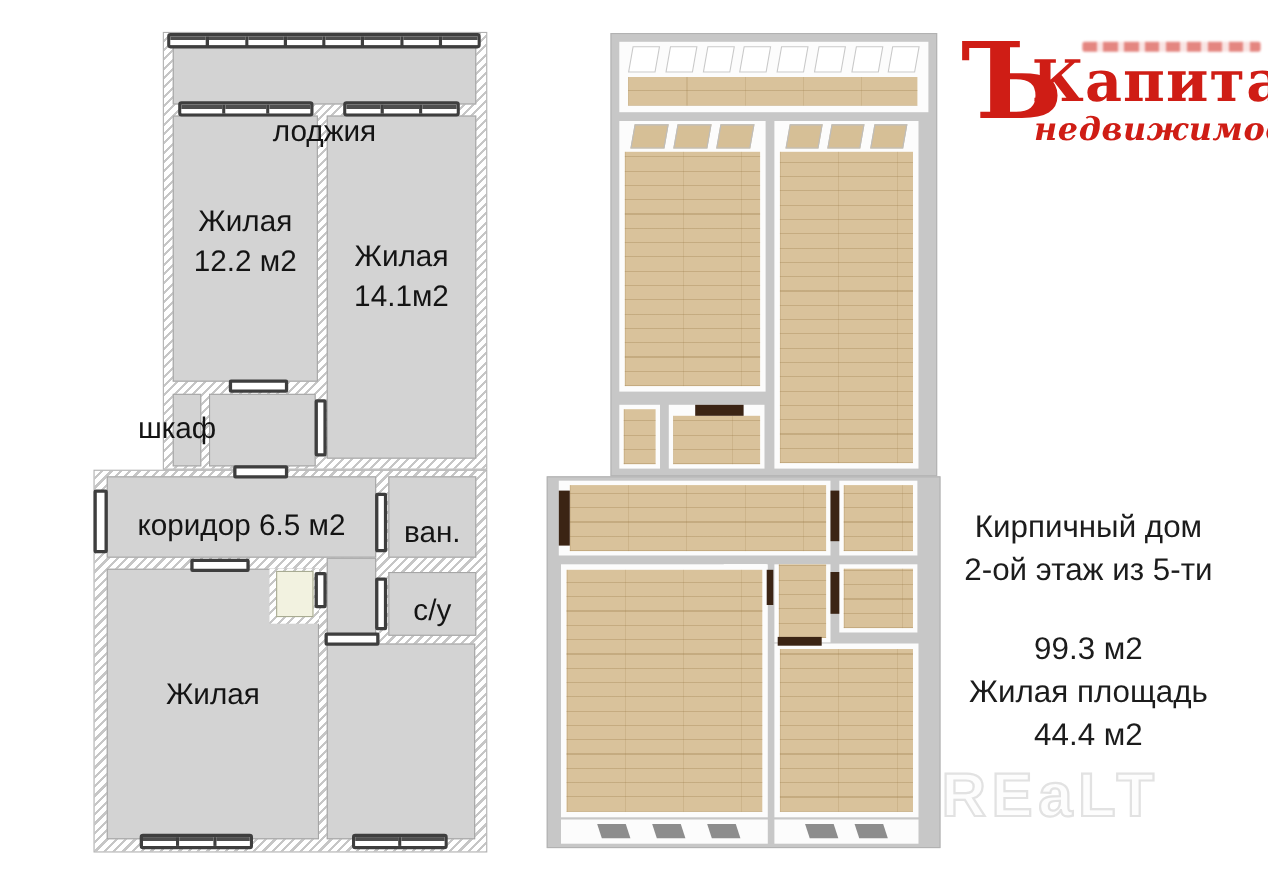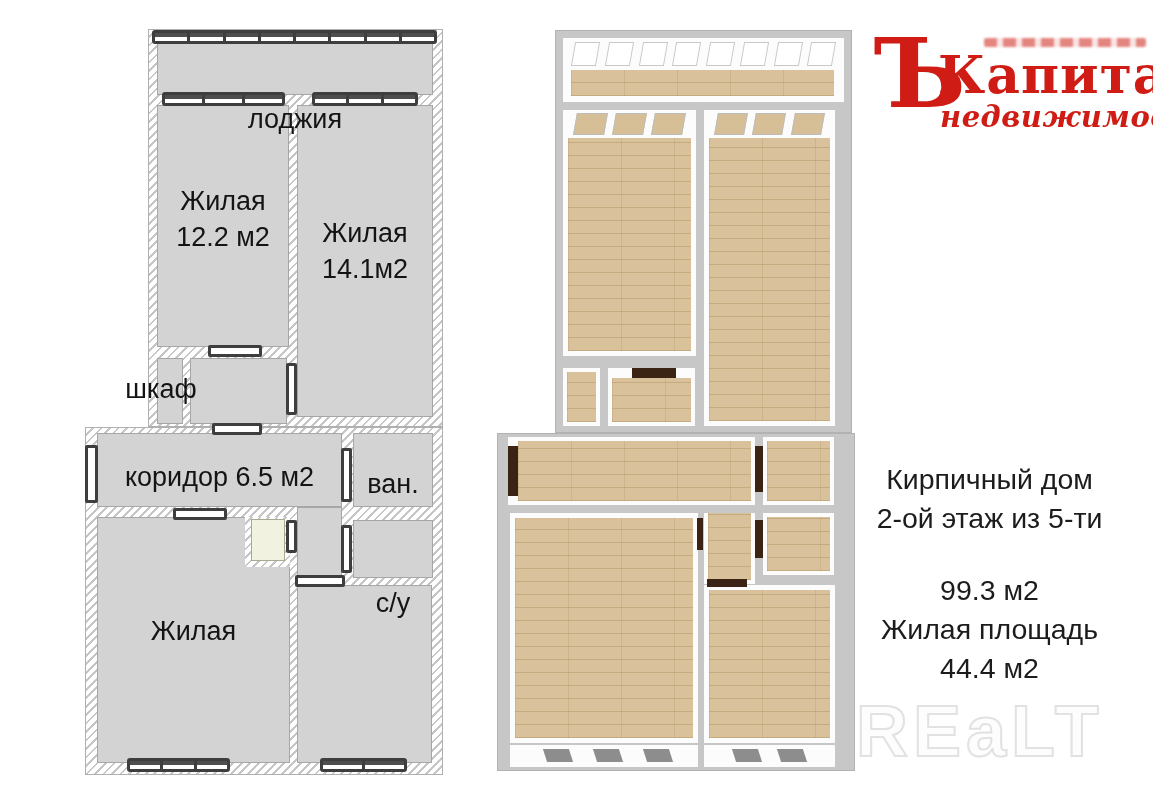--- a/index.html
+++ b/index.html
@@ -39,21 +39,21 @@
   .logo-tagline{position:absolute;left:116px;top:6px;width:162px;height:9px;border-radius:2px;
      background:repeating-linear-gradient(90deg,rgba(207,35,25,.55) 0 13px,rgba(207,35,25,.12) 13px 19px);
      filter:blur(1px);}
   .logo-title{position:absolute;left:70px;top:12px;font-family:"DejaVu Serif",serif;
               font-weight:bold;font-size:52px;letter-spacing:1px;}
   .logo-sub{position:absolute;left:72px;top:68px;font-family:"DejaVu Serif",serif;
             font-weight:bold;font-style:italic;font-size:29px;letter-spacing:.5px;}
   #info{position:absolute;left:872px;top:460px;width:235px;text-align:center;
         font-size:28.5px;line-height:39px;color:#1c1c1c;}
   .info-gap{height:33px;}
-  #watermark{position:absolute;left:856px;top:690px;font-weight:bold;font-size:72px;
+  #watermark{position:absolute;left:856px;top:690px;font-weight:bold;font-size:56px;
              letter-spacing:5px;color:#fdfdfd;-webkit-text-stroke:2px #e2e2e2;}
 </style>
 </head>
 <body>
 
 <div id="stage">
 
   <div id="plan2d">
 
     <div class="wall" style="left:63px;top:0;width:295px;height:398px;"></div>
@@ -119,21 +119,21 @@
       <div>Жилая</div>
       <div>12.2 м2</div>
     </div>
     <div class="lbl" style="left:212px;top:186px;width:136px;">
       <div>Жилая</div>
       <div>14.1м2</div>
     </div>
     <div class="lbl" style="left:34px;top:342px;width:84px;">шкаф</div>
     <div class="lbl" style="left:12px;top:430px;width:245px;">коридор 6.5 м2</div>
     <div class="lbl" style="left:268px;top:437px;width:80px;">ван.</div>
-    <div class="lbl" style="left:268px;top:508px;width:80px;margin-top:48px;">с/у</div>
+    <div class="lbl" style="left:268px;top:508px;width:80px;">с/у</div>
     <div class="lbl" style="left:12px;top:584px;width:193px;">
       <div>Жилая</div>
     </div>
   </div>
 
   <div id="plan3d">
     <div class="b3" style="left:58px;top:0;width:297px;height:403px;"></div>
     <div class="b3" style="left:0;top:403px;width:358px;height:338px;"></div>
 
     <div class="r3" style="left:66px;top:8px;width:281px;height:64px;">

